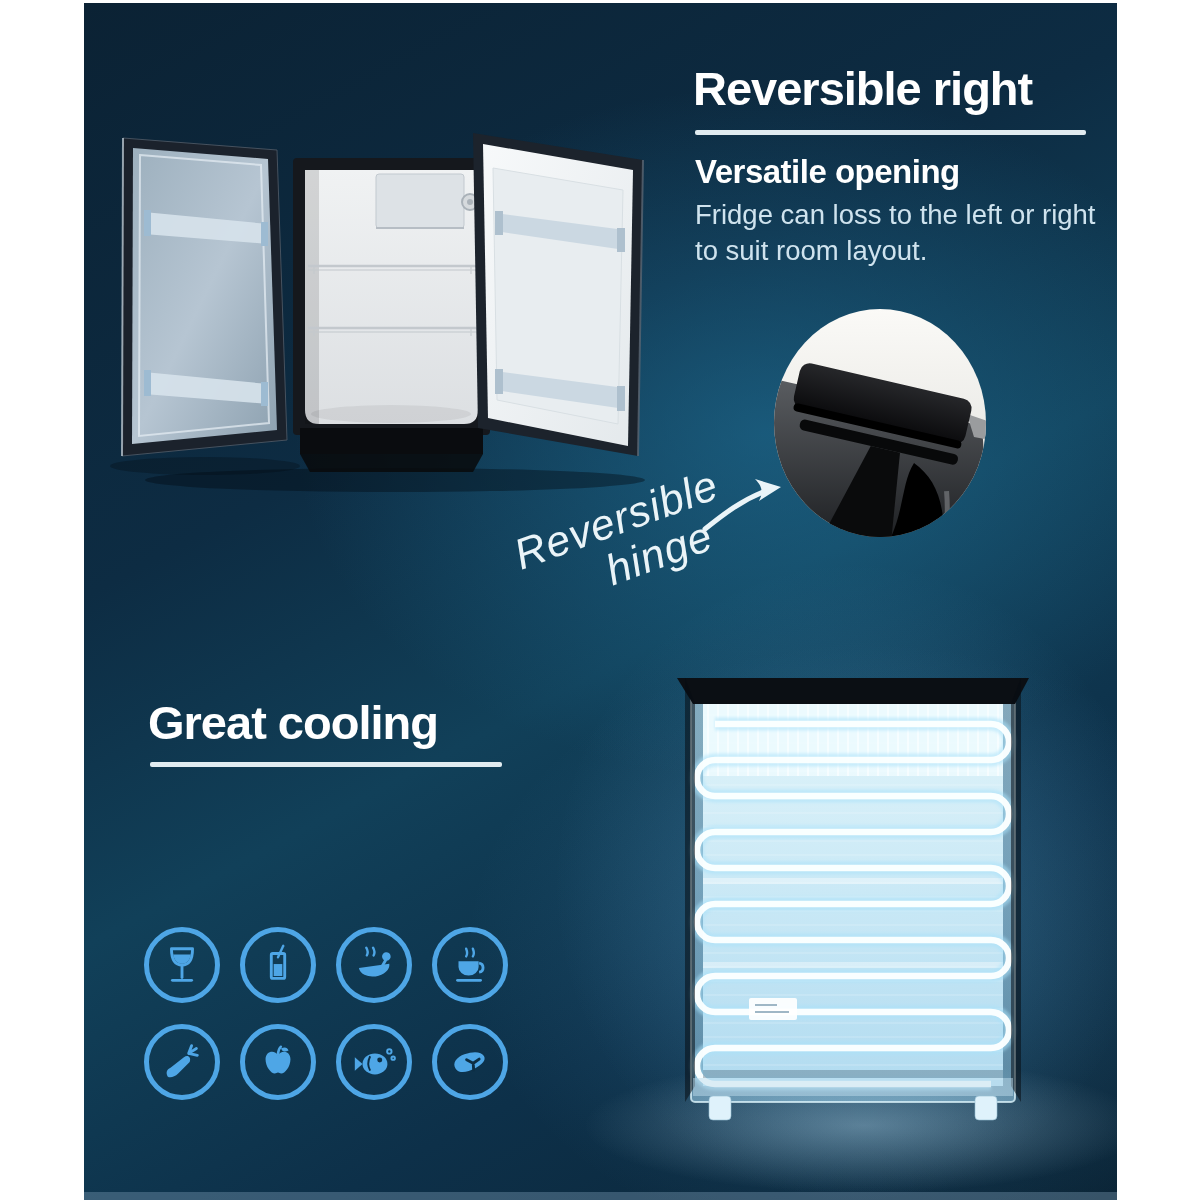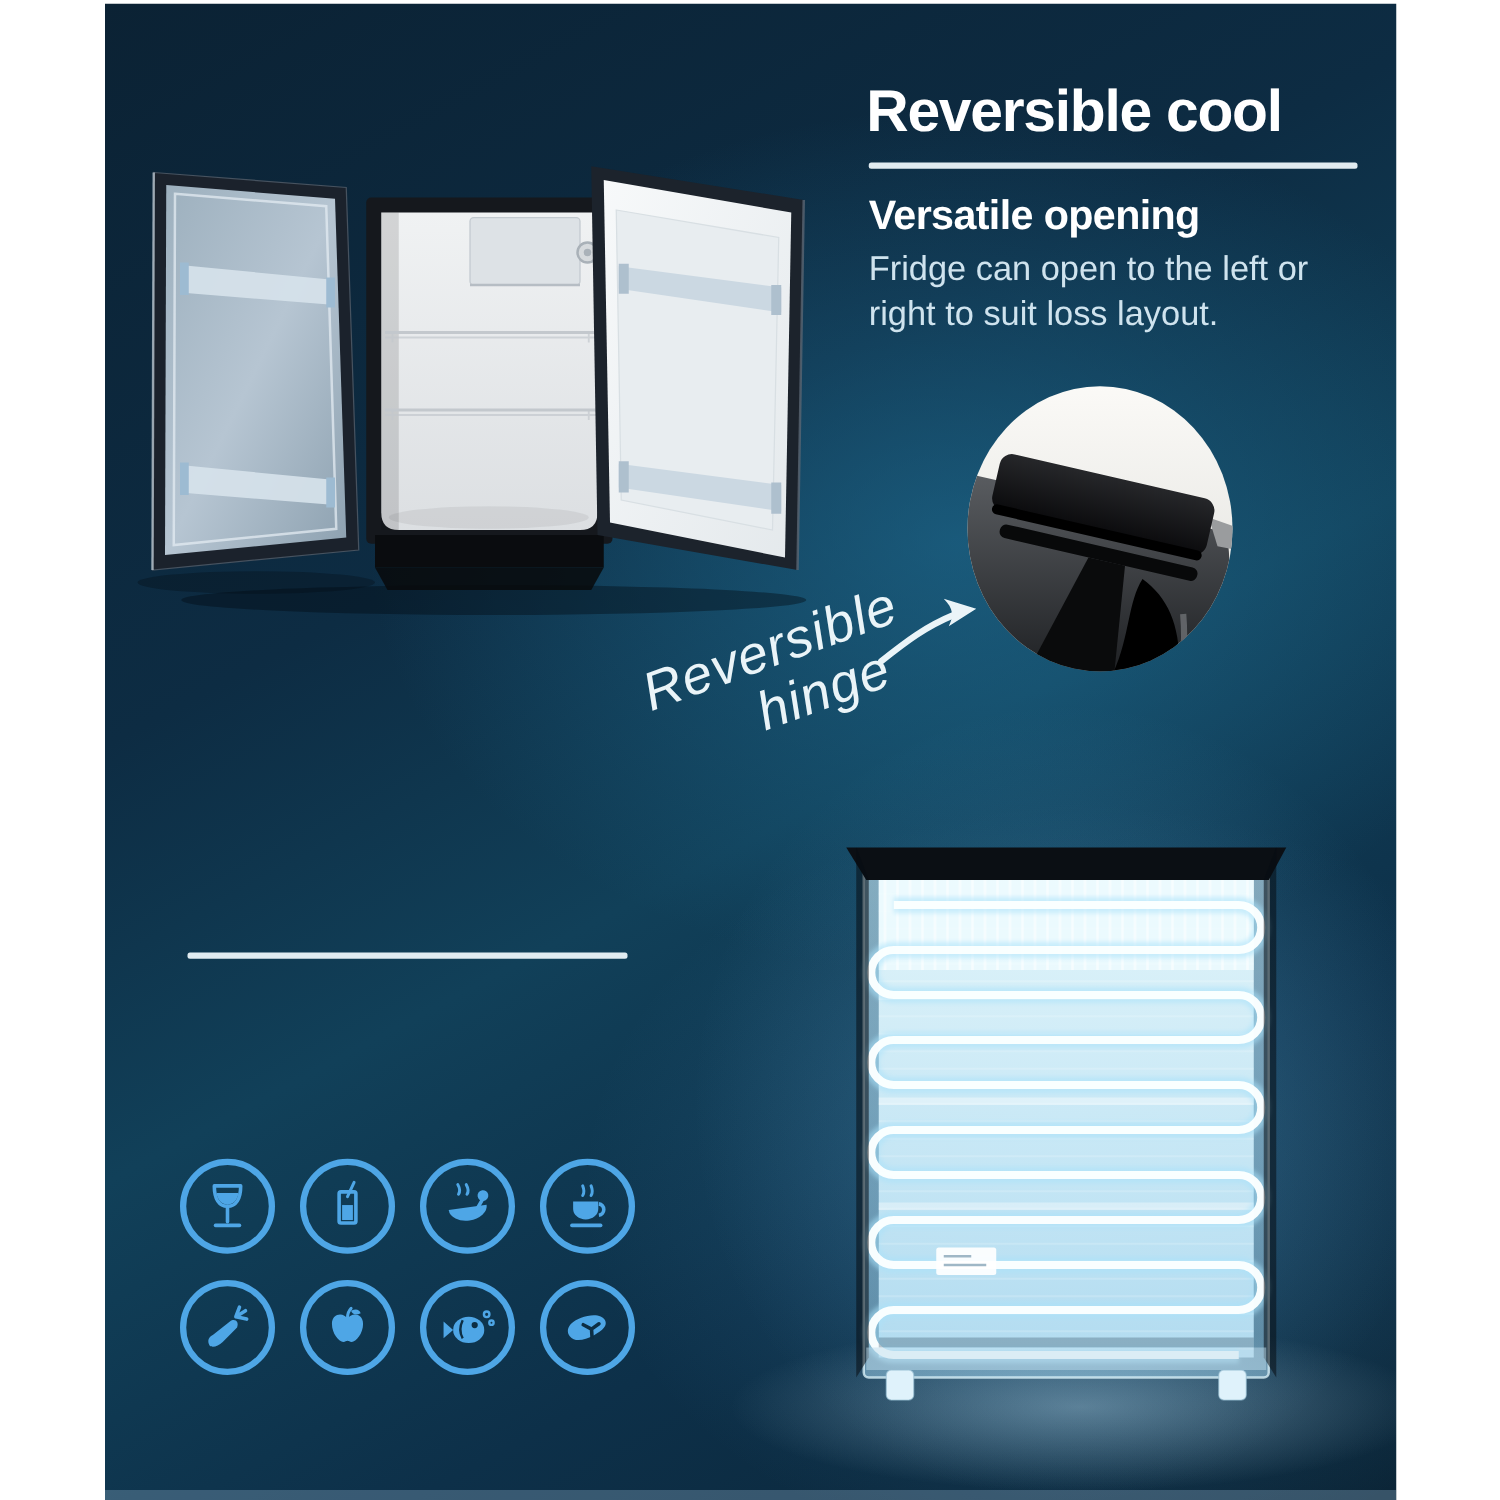--- a/index.html
+++ b/index.html
@@ -95,24 +95,24 @@
         <polygon points="393,40 523,62 518,296 397,272" fill="#e8edf0" stroke="#d8dfe3"></polygon>
         <polygon points="395,85 525,102 525,122 395,103" fill="#cbd8e2"></polygon>
         <rect x="395" y="83" width="8" height="24" fill="#aec0ce"></rect>
           <rect x="517" y="100" width="8" height="24" fill="#aec0ce"></rect>
         <polygon points="395,243 525,260 525,281 395,262" fill="#cbd8e2"></polygon>
         <rect x="395" y="241" width="8" height="25" fill="#aec0ce"></rect>
           <rect x="517" y="258" width="8" height="25" fill="#aec0ce"></rect>
       </g>
     </svg>
 
-    <div class="abs h1" style="left:609px;top:58px;">Reversible cool</div>
+    <div class="abs h1" style="left:609px;top:58px;">Reversible right</div>
     <div class="abs rule" style="left:611px;top:127px;width:391px;"></div>
     <div class="abs h2" style="left:611px;top:150px;">Versatile opening</div>
-    <div class="abs body-text" style="left:611px;top:194px;width:404px;">Fridge can open to the left or right to suit loss layout.</div>
+    <div class="abs body-text" style="left:611px;top:194px;width:404px;">Fridge can loss to the left or right to suit room layout.</div>
 
     <svg class="abs" style="left:686px;top:303px;" width="220" height="235" viewBox="0 0 220 235">
       <defs>
         <clipPath id="clipCircle">
             <ellipse cx="110" cy="117" rx="106" ry="114"></ellipse>
           </clipPath>
         <linearGradient id="gWall" x1="0" y1="0" x2="0" y2="1">
           <stop offset="0" stop-color="#5a5d61"></stop>
             <stop offset="1" stop-color="#1e2023"></stop>
         </linearGradient>
@@ -142,20 +142,21 @@
 
     <div class="abs hand" style="left:420px;top:492px;width:240px;">
       <span>Reversible</span>
       <span class="l2">hinge</span>
     </div>
     <svg class="abs" style="left:613px;top:472px;" width="92" height="62" viewBox="0 0 92 62">
       <path d="M8 54 C28 38 44 26 66 17" stroke="#eaf4f8" stroke-width="5" fill="none" stroke-linecap="round"></path>
       <path d="M58 4 L84 12 L62 26 C66 18 66 12 58 4 Z" fill="#eaf4f8"></path>
     </svg>
 
+    <div class="abs h1" style="left:64px;top:692px;">Great cooling</div>
     <div class="abs rule" style="left:66px;top:759px;width:352px;"></div>
 
     <div class="abs icon-grid" style="left:60px;top:924px;">
       <div class="icon-circle">
         <svg width="46" height="46" viewBox="0 0 48 48">
           <path d="M13 7 C13 18 17 24 24 24 C31 24 35 18 35 7 Z" fill="none" stroke="#4ea6e6" stroke-width="3" stroke-linejoin="round"></path>
           <path d="M14.8 13 C16 20 19.5 22.5 24 22.5 C28.5 22.5 32 20 33.2 13 Z" fill="#4ea6e6"></path>
           <line x1="24" y1="24" x2="24" y2="37" stroke="#4ea6e6" stroke-width="3" stroke-linecap="round"></line>
           <line x1="14" y1="40" x2="34" y2="40" stroke="#4ea6e6" stroke-width="3" stroke-linecap="round"></line>
         </svg>

